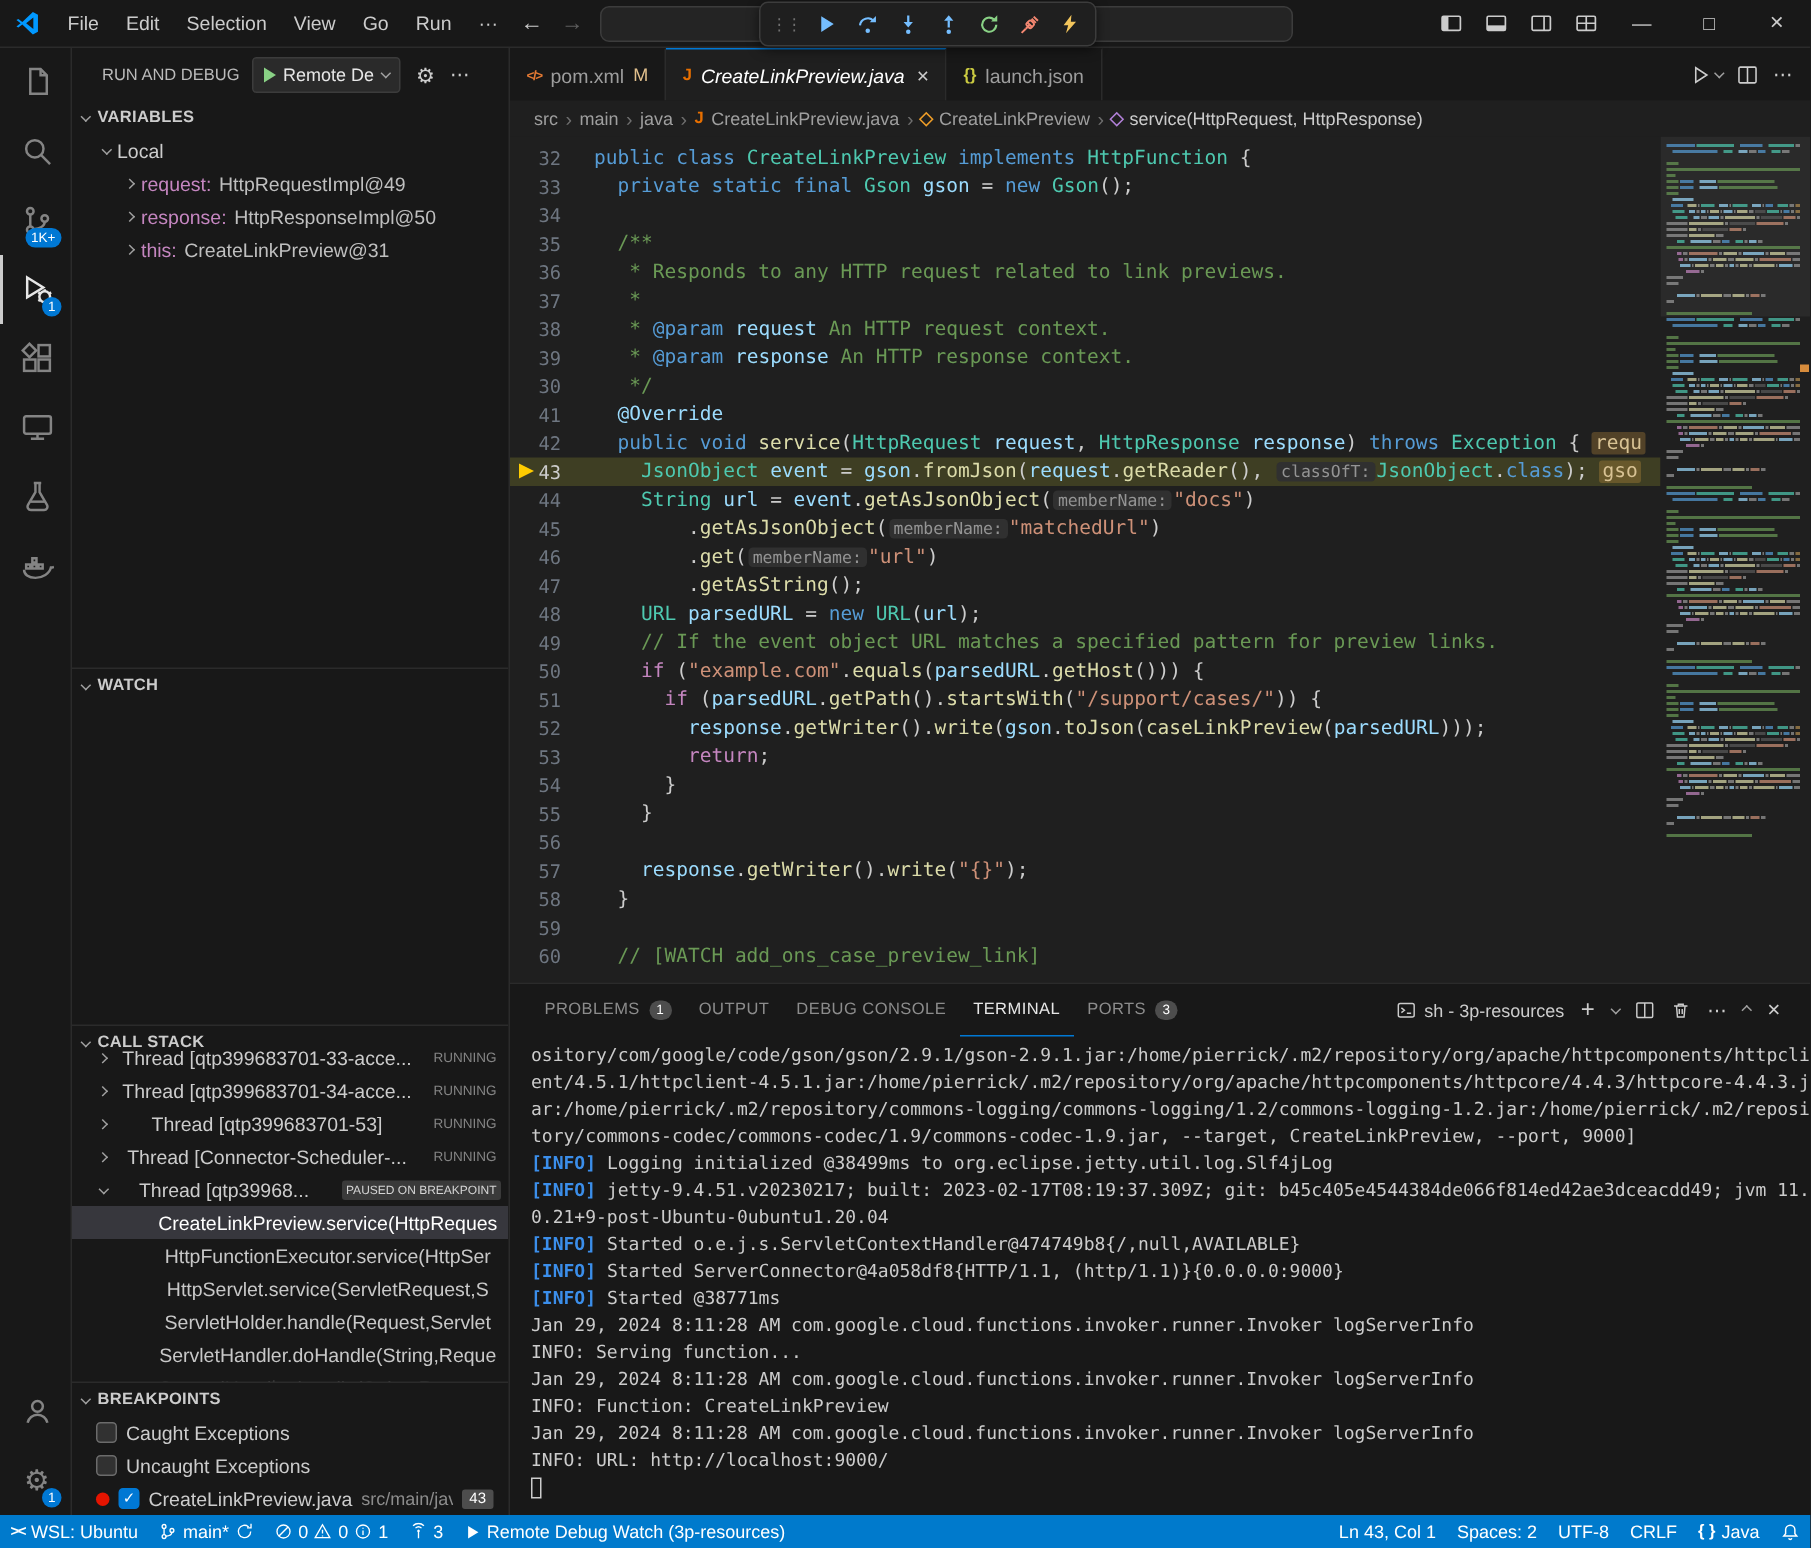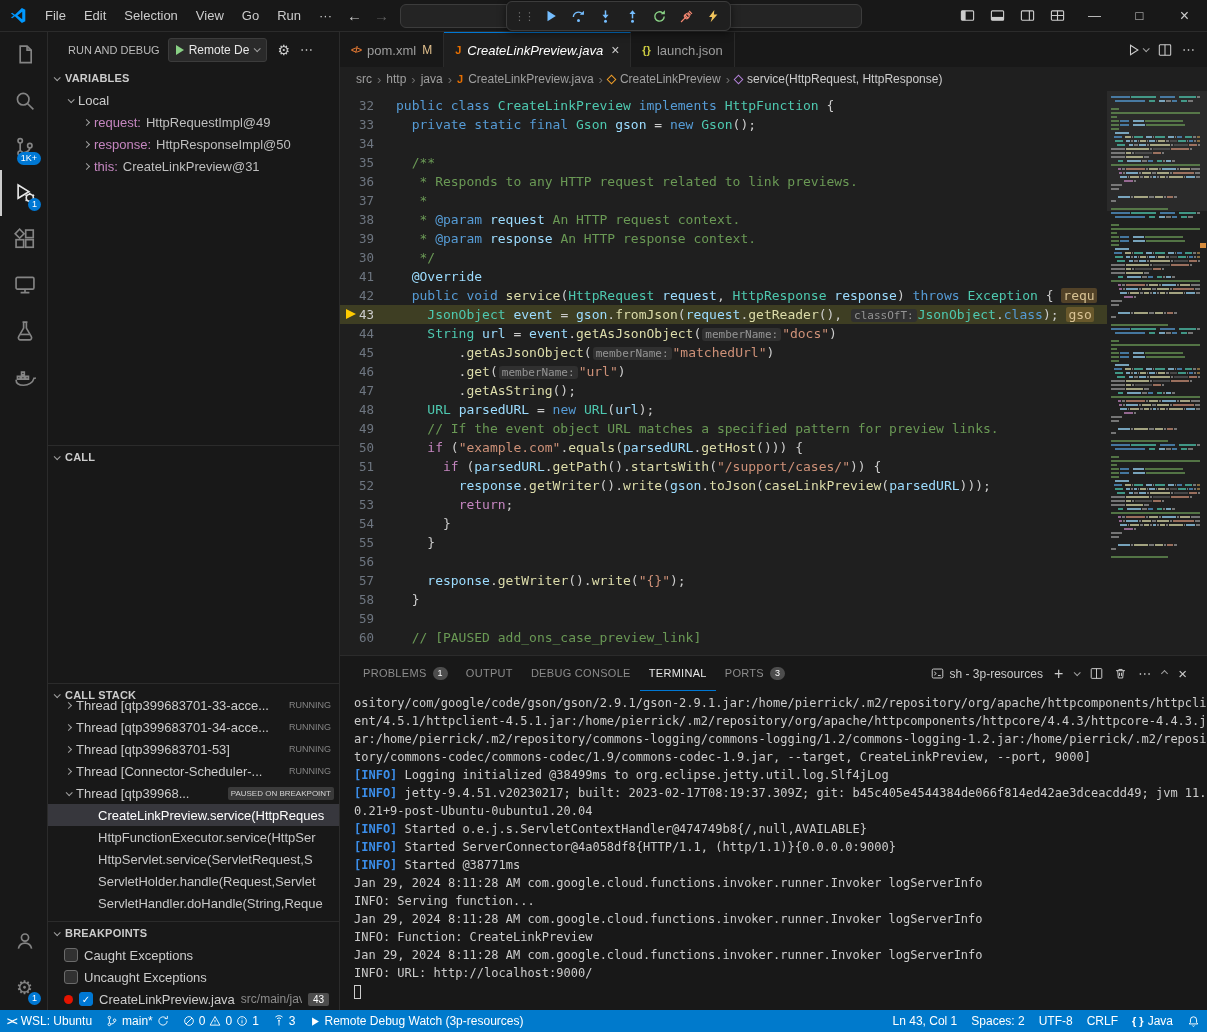--- a/index.html
+++ b/index.html
@@ -43,21 +43,21 @@
   .chv.up { transform:rotate(-135deg); }
   .chv.right { transform:rotate(-45deg); }
   .chv.sm { width:5px; height:5px; color:#a0a0a0; }
   .tree-row { height:22px; min-height:22px; display:flex; align-items:center; gap:5px; font-size:13px; color:#cccccc; overflow:hidden; }
   .scope-row { padding-left:20px; }
   .var-row { padding-left:36px; }
   .var-name { color:#c586c0; white-space:nowrap; }
   .var-value { color:#bfbfbf; white-space:nowrap; overflow:hidden; }
   #sec-variables { height:378px; border-top:none; }
   #sec-watch { height:238px; }
-  #sec-callstack { height:238px; }
+  #sec-callstack { height:238px;text-align:center; }
   #sec-breakpoints { flex:1; }
   #cs-rows { margin-top:-12px; overflow:hidden; }
   .thread-row { padding-left:18px; }
   .frame-row { padding-left:50px; color:#c8c8c8; }
   .frame-row.selected { background:#37373d; color:#ffffff; }
   .cs-label { white-space:nowrap; overflow:hidden; flex:1; }
   .run-badge { font-size:9px; color:#848484; padding:0 8px 0 4px; flex:none; }
   .paused-badge { font-size:8px; color:#d4d4d4; background:#3a3a3a; padding:2px 3px; border-radius:2px; margin-right:5px; flex:none; white-space:nowrap; }
   .bp-row { padding-left:16px; gap:6px; }
   .checkbox { width:14px; height:14px; min-width:14px; border:1px solid #6b6b6b; border-radius:3px; background:#313131; display:flex; align-items:center; justify-content:center; font-size:10px; color:#fff; }
@@ -332,21 +332,21 @@
           <span class="chv right sm"></span>
           <span class="var-name">this:</span>
           <span class="var-value">CreateLinkPreview@31</span>
         </div>
       </div>
   </div>
 
   <div class="section" id="sec-watch">
     <div class="sec-head">
       <span class="chv down sm"></span>
-      <span>CALL</span>
+      <span>WATCH</span>
     </div>
   </div>
 
   <div class="section" id="sec-callstack">
     <div class="sec-head">
       <span class="chv down sm"></span>
       <span>CALL STACK</span>
     </div>
     <div id="cs-rows">
         <div class="tree-row thread-row">
@@ -447,21 +447,21 @@
             <path d="M8 2v12"></path>
           </svg>
       </span>
       <span>⋯</span>
     </span>
   </div>
 
   <div class="breadcrumbs">
     <span>src</span>
     <span class="bc-sep">›</span>
-    <span>http</span>
+    <span>main</span>
     <span class="bc-sep">›</span>
     <span>java</span>
     <span class="bc-sep">›</span>
     <span class="ficon java">J</span>
     <span>CreateLinkPreview.java</span>
     <span class="bc-sep">›</span>
     <span class="sym"></span>
     <span>CreateLinkPreview</span>
     <span class="bc-sep">›</span>
     <span class="sym method"></span>
@@ -491,21 +491,21 @@
         <div class="code-line"><span class="ln">50</span><span class="code-text"><span class="tok-txt">    </span><span class="tok-ctl">if</span><span class="tok-txt"> (</span><span class="tok-str">"example.com"</span><span class="tok-txt">.</span><span class="tok-fn">equals</span><span class="tok-txt">(</span><span class="tok-var">parsedURL</span><span class="tok-txt">.</span><span class="tok-fn">getHost</span><span class="tok-txt">())) {</span></span></div>
         <div class="code-line"><span class="ln">51</span><span class="code-text"><span class="tok-txt">      </span><span class="tok-ctl">if</span><span class="tok-txt"> (</span><span class="tok-var">parsedURL</span><span class="tok-txt">.</span><span class="tok-fn">getPath</span><span class="tok-txt">().</span><span class="tok-fn">startsWith</span><span class="tok-txt">(</span><span class="tok-str">"/support/cases/"</span><span class="tok-txt">)) {</span></span></div>
         <div class="code-line"><span class="ln">52</span><span class="code-text"><span class="tok-txt">        </span><span class="tok-var">response</span><span class="tok-txt">.</span><span class="tok-fn">getWriter</span><span class="tok-txt">().</span><span class="tok-fn">write</span><span class="tok-txt">(</span><span class="tok-var">gson</span><span class="tok-txt">.</span><span class="tok-fn">toJson</span><span class="tok-txt">(</span><span class="tok-fn">caseLinkPreview</span><span class="tok-txt">(</span><span class="tok-var">parsedURL</span><span class="tok-txt">)));</span></span></div>
         <div class="code-line"><span class="ln">53</span><span class="code-text"><span class="tok-txt">        </span><span class="tok-ctl">return</span><span class="tok-txt">;</span></span></div>
         <div class="code-line"><span class="ln">54</span><span class="code-text"><span class="tok-txt">      }</span></span></div>
         <div class="code-line"><span class="ln">55</span><span class="code-text"><span class="tok-txt">    }</span></span></div>
         <div class="code-line"><span class="ln">56</span><span class="code-text"></span></div>
         <div class="code-line"><span class="ln">57</span><span class="code-text"><span class="tok-txt">    </span><span class="tok-var">response</span><span class="tok-txt">.</span><span class="tok-fn">getWriter</span><span class="tok-txt">().</span><span class="tok-fn">write</span><span class="tok-txt">(</span><span class="tok-str">"{}"</span><span class="tok-txt">);</span></span></div>
         <div class="code-line"><span class="ln">58</span><span class="code-text"><span class="tok-txt">  }</span></span></div>
         <div class="code-line"><span class="ln">59</span><span class="code-text"></span></div>
-        <div class="code-line"><span class="ln">60</span><span class="code-text"><span class="tok-com">  // [PAUSED add_ons_case_preview_link]</span></span></div>
+        <div class="code-line"><span class="ln">60</span><span class="code-text"><span class="tok-com">  // [WATCH add_ons_case_preview_link]</span></span></div>
       </div>
     <div class="minimap">
       <div class="mm-slider"></div>
       <div id="minimap-content">
           <div class="mm-row">
             <span class="mmc-kw" style="width: 20px;"></span>
             <span class="mmc-type" style="width: 26px;"></span>
             <span class="mmc-txt" style="width: 2px; background: transparent;"></span>
             <span class="mmc-kw" style="width: 15px;"></span>
             <span class="mmc-txt" style="width: 2px; background: transparent;"></span>

